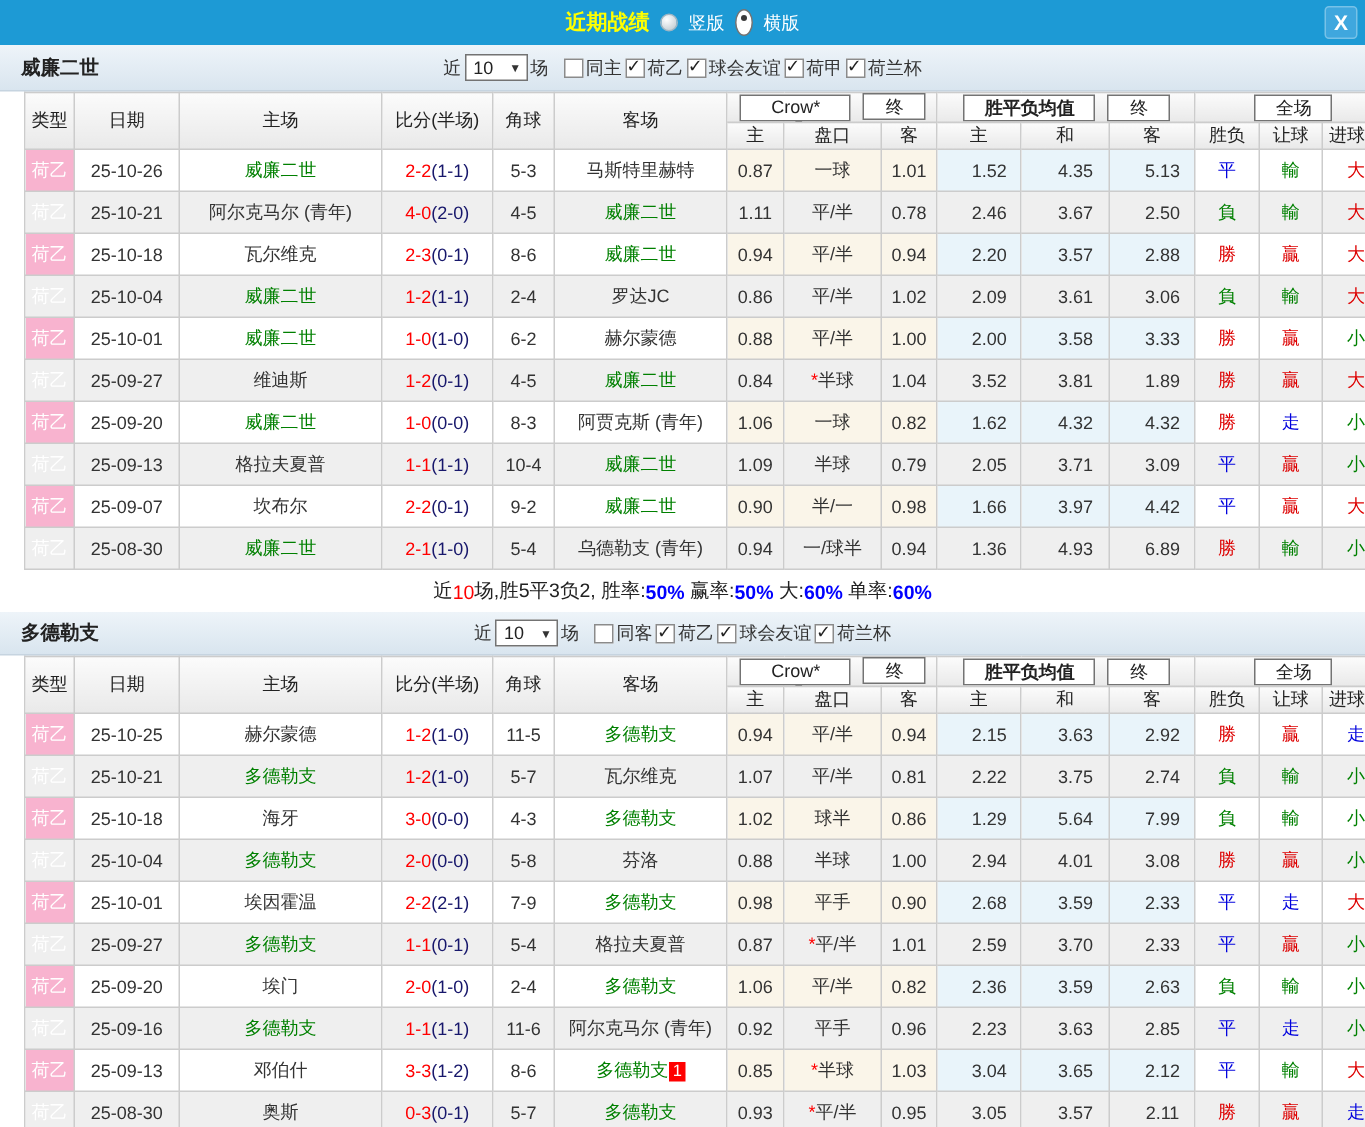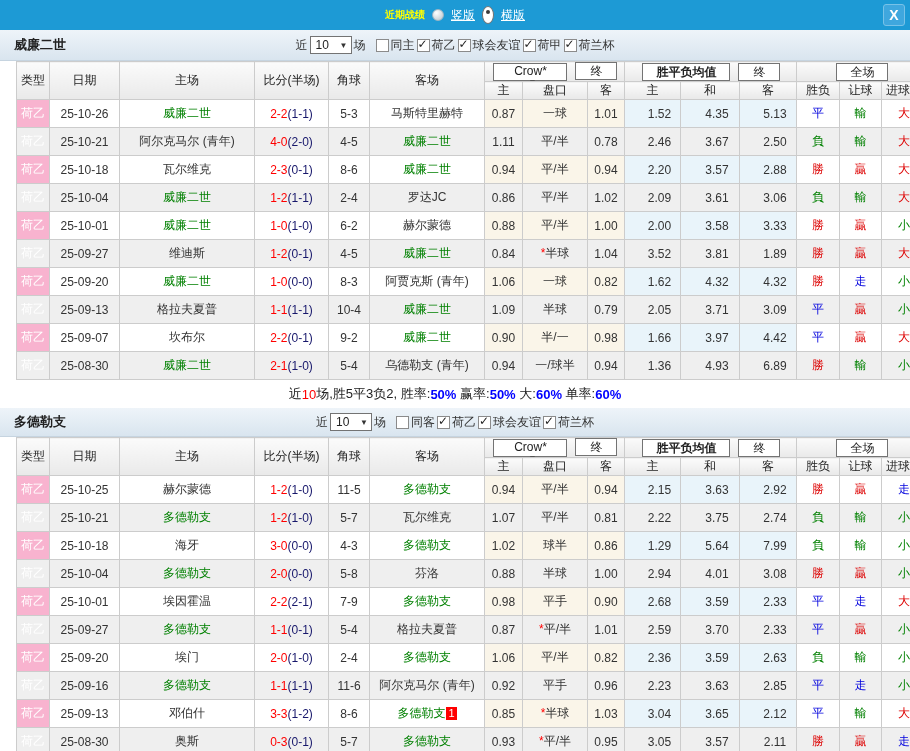--- a/index.html
+++ b/index.html
@@ -2,26 +2,26 @@
 <html style="--topbar-blue: #1d9ad5; --title-yellow: #ffff00; --team-green: #008000; --score-red: #ff0000; --half-navy: #17176b; --win-red: #dd0000; --lose-green: #008000; --draw-blue: #0000dd; --type-pink: #f8b3cf; --odds-cream: #faf5e9; --avg-blue: #e9f4fa; --row-alt: #efefef;"><head>
 <meta charset="utf-8">
 <style>
   * { box-sizing: border-box; }
   html, body { margin:0; padding:0; width:910px; background:#fff;
     font-family:"Liberation Sans","DejaVu Sans",sans-serif; font-size:12px; color:#333; }
 
   
   .topbar { position:relative; height:30px; background:var(--topbar-blue,#1d9ad5);
     display:flex; align-items:center; justify-content:center; gap:7px; }
-  .topbar-title { color:var(--title-yellow,#ffff00); font-weight:bold; font-size:10px; }
+  .topbar-title { color:var(--title-yellow,#ffff00); font-weight:bold; font-size:14px; }
   .radio { width:12px; height:12px; border-radius:50%; display:inline-block; position:relative;
     background:radial-gradient(circle at 35% 30%, #ffffff, #b8c4cc); border:1px solid #9fb6c4; }
   .radio.sel::after { content:""; position:absolute; left:3px; top:3px; width:4px; height:4px;
     border-radius:50%; background:#3a3a3a; }
-  .radio-label { color:#fff;text-decoration:underline; }
+  .radio-label { color:#fff; }
   .close-btn { position:absolute; right:5px; top:4px; width:22px; height:22px; border-radius:3px;
     background:#3fa7de; border:1px solid #77c2e8; color:#fff; font-weight:bold; font-size:14px;
     line-height:20px; text-align:center; cursor:pointer; }
 
   
   .section-bar { position:relative; background:linear-gradient(#eef4f9,#d9e5ef);
     border-bottom:1px solid #c6d4e0; display:flex; align-items:center; justify-content:center; }
   .sb1 { height:31px; } .sb2 { height:29px; }
   .team-name { position:absolute; left:14px; font-weight:bold; font-size:13px; color:#222; }
   .filters { display:flex; align-items:center; }

